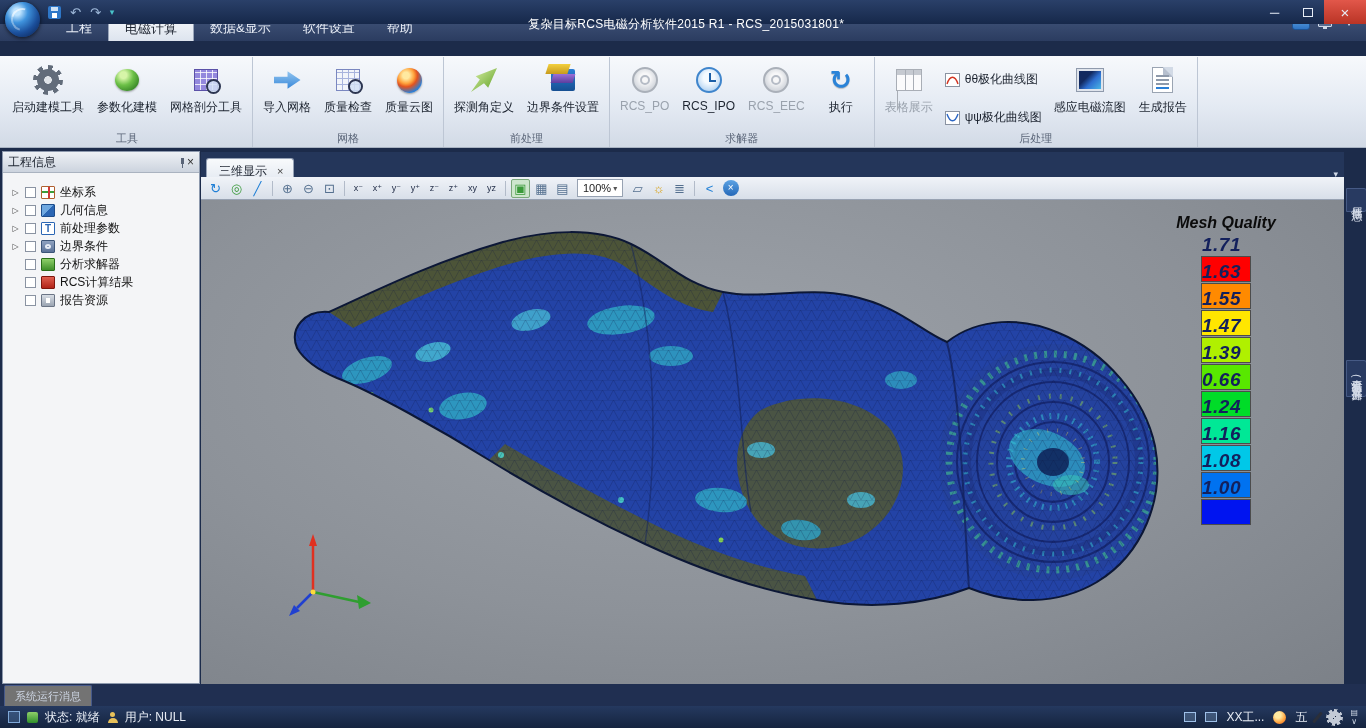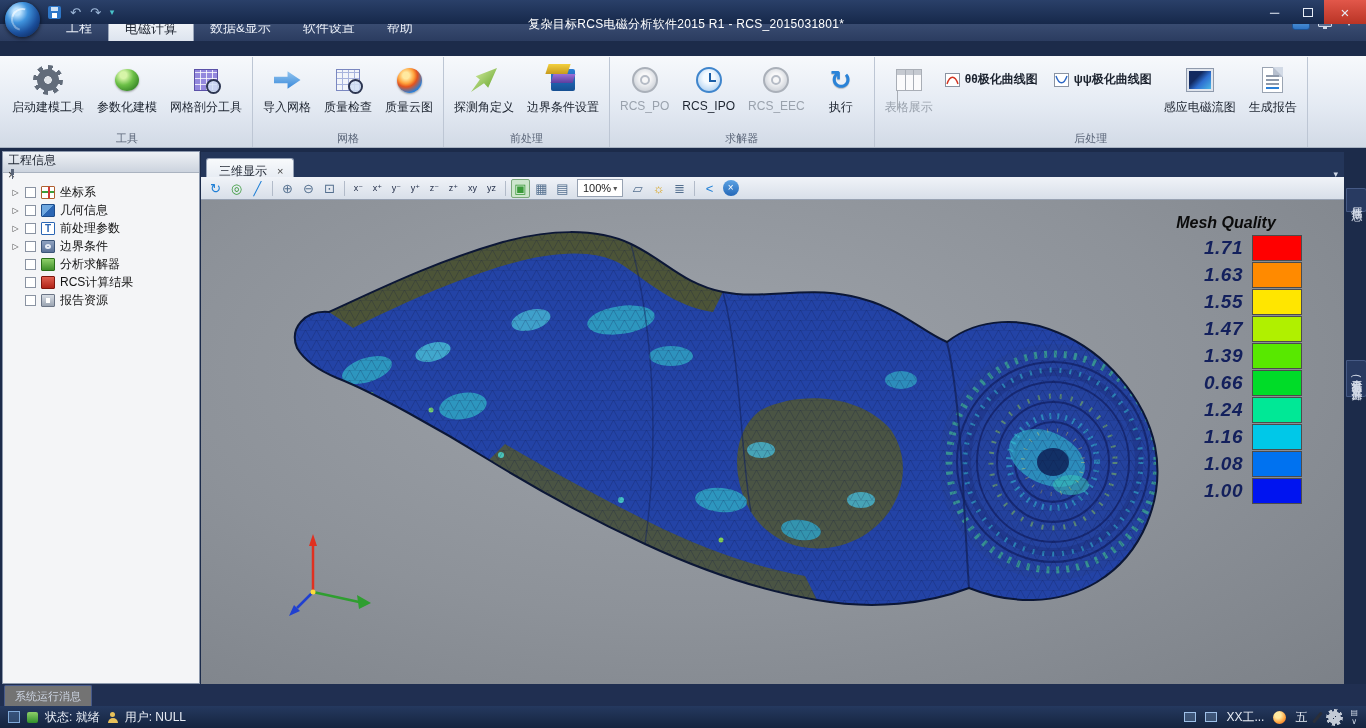--- a/index.html
+++ b/index.html
@@ -62,28 +62,28 @@
   .ic-circleblue::before{content:"";position:absolute;left:11px;top:4px;width:2px;height:8px;background:#1b5fa8;}
   .ic-circleblue::after{content:"";position:absolute;left:11px;top:11px;width:7px;height:2px;background:#1b5fa8;}
   .ic-exec{font-size:26px;font-weight:bold;color:#2a83d8;line-height:1;text-shadow:0 1px 1px rgba(0,0,0,.25);}
   .ic-table{width:26px;height:22px;background:#fbfbfc;border:1px solid #a9aeb6;position:relative;}
   .ic-table::before{content:"";position:absolute;left:0;right:0;top:0;height:5px;background:#c6cad1;}
   .ic-table::after{content:"";position:absolute;left:8px;top:0;bottom:0;width:1px;background:#a9aeb6;box-shadow:8px 0 0 #a9aeb6, -8px 20px 0 #a9aeb6;}
   .ic-flow{width:26px;height:22px;border:2px solid #dfe4ec;outline:1px solid #8f9aac;background:linear-gradient(135deg,#122a60 0 35%,#2e6fd0 60%,#4ab6e6);}
   .ic-report{width:21px;height:26px;background:#fff;border:1px solid #9aa4b2;position:relative;}
   .ic-report::before{content:"";position:absolute;right:-1px;top:-1px;border:5px solid;border-color:#c4ccd8 transparent transparent #c4ccd8;border-color:#d2dae6 #d2dae6 #b6bfce #b6bfce;width:0;height:0;}
   .ic-report::after{content:"";position:absolute;left:3px;top:7px;width:13px;height:1.5px;background:#8e99aa;box-shadow:0 4px 0 #8e99aa,0 8px 0 #8e99aa,0 12px 0 #2b7fd6;}
-  .rstack{display:flex;flex-direction:row;gap:8px;padding-top:8px;font-weight:bold;}
+  .rstack{display:flex;flex-direction:column;gap:17px;padding-top:8px;}
   .smallbtn{display:flex;align-items:center;gap:5px;font-size:12px;color:#1d2430;padding:2px 4px;border-radius:2px;}
   .smallbtn svg{flex:none;}
 
   
   .main{position:absolute;top:148px;left:0;right:0;bottom:44px;}
   .panel{position:absolute;top:3px;left:2px;width:198px;bottom:0;background:#f4f5f7;border:1px solid #8d99ad;display:flex;flex-direction:column;}
-  .phead{height:21px;background:linear-gradient(#eef1f5,#ccd3de);border-bottom:1px solid #aab3c0;display:flex;align-items:flex-start;padding:0 5px;font-size:12px;color:#1d2430;flex-direction:column;}
+  .phead{height:21px;background:linear-gradient(#eef1f5,#ccd3de);border-bottom:1px solid #aab3c0;display:flex;align-items:center;padding:0 5px;font-size:12px;color:#1d2430;}
   .phead .sp{flex:1;}
   .ic-pin{width:9px;height:9px;position:relative;}
   .ic-pin::before{content:"";position:absolute;left:3px;top:0;width:3px;height:6px;background:#5a6578;}
   .ic-pin::after{content:"";position:absolute;left:4px;top:6px;width:1px;height:4px;background:#5a6578;}
   .pclose{font-size:12px;color:#333;line-height:1;}
   .tree{flex:1;padding-top:10px;}
   .trow{display:flex;align-items:center;height:18px;padding-left:8px;gap:5px;font-size:12px;color:#141414;}
   .texp{width:9px;font-size:8px;color:#4a4a4a;text-align:center;}
   .tchk{width:11px;height:11px;border:1px solid #8a93a2;background:#fff;flex:none;}
   .ticn{width:14px;height:13px;flex:none;position:relative;border-radius:1px;}
@@ -111,21 +111,21 @@
   .blue{color:#1f7fd6;} .green{color:#3a9a3a;} .grayblue{color:#55708f;} .gold{color:#d9a520;}
   .zoomcombo{display:flex;align-items:center;gap:2px;background:#fff;border:1px solid #97a2b2;height:18px;padding:0 5px;font-size:11px;color:#222;margin:0 3px;}
   .zoomcombo .dd{font-size:8px;color:#555;}
   .stopbtn{width:16px;height:16px;border-radius:50%;background:linear-gradient(#5da3e4,#2468b8);color:#fff;font-size:10px;display:flex;align-items:center;justify-content:center;}
 
   .viewport{position:absolute;top:52px;left:0;right:0;bottom:0;overflow:hidden;background:radial-gradient(ellipse at 42% 35%,#9da2a9 0%,#8d9299 55%,#7c8188 100%);}
   .viewport svg{position:absolute;inset:0;}
 
   .legend{position:absolute;top:14px;right:42px;width:152px;}
   .ltitle{font-size:16px;font-weight:bold;font-style:italic;color:#0b0b0b;text-align:center;margin-bottom:2px;}
-  .lrow{display:flex;align-items:center;height:27px;}
+  .lrow{display:flex;align-items:center;height:27px;flex-direction:column;}
   .lval{flex:1;text-align:right;font-size:19px;font-weight:bold;font-style:italic;color:#13205c;padding-right:9px;letter-spacing:.5px;}
   .lswatch{width:50px;height:26px;border:1px solid #4c4c4c;flex:none;}
 
   .rightstrip{position:absolute;top:0;right:0;width:22px;bottom:0;background:#1c2b4a;}
   .vtab{position:absolute;left:2px;writing-mode:vertical-rl;background:#283a61;border:1px solid #465a85;color:#d6dde9;font-size:11px;padding:9px 2px;border-radius:0 3px 3px 0;letter-spacing:1px;}
   .vtab1{top:40px;}
   .vtab2{top:212px;}
 
   .bottomstrip{position:absolute;left:0;right:0;top:684px;height:22px;background:#202f51;display:flex;align-items:flex-end;z-index:3;}
   .msgtab{margin-left:4px;background:#737373;border:1px solid #46598a;border-bottom:none;color:#ccd4e2;font-size:11px;padding:3px 10px 2px;border-radius:2px 2px 0 0;}

